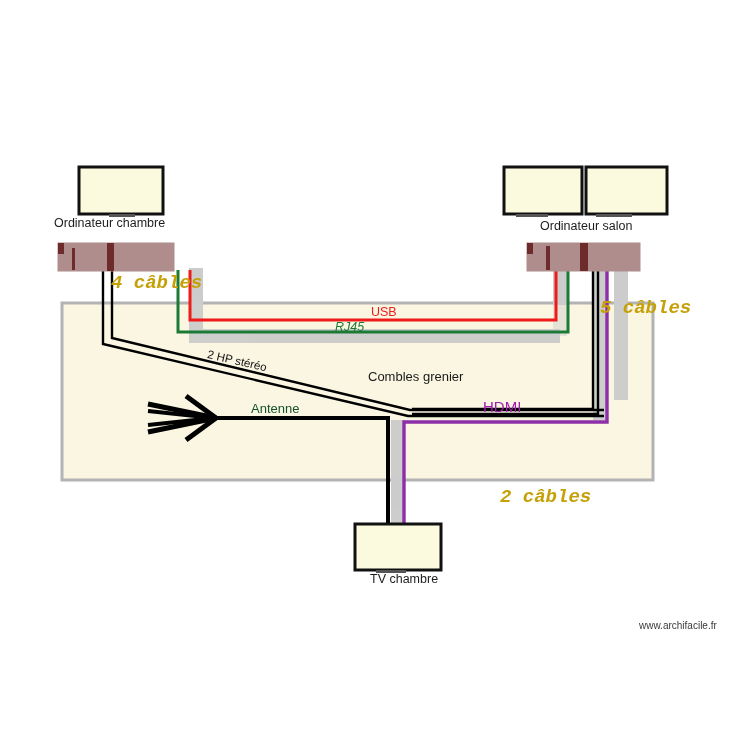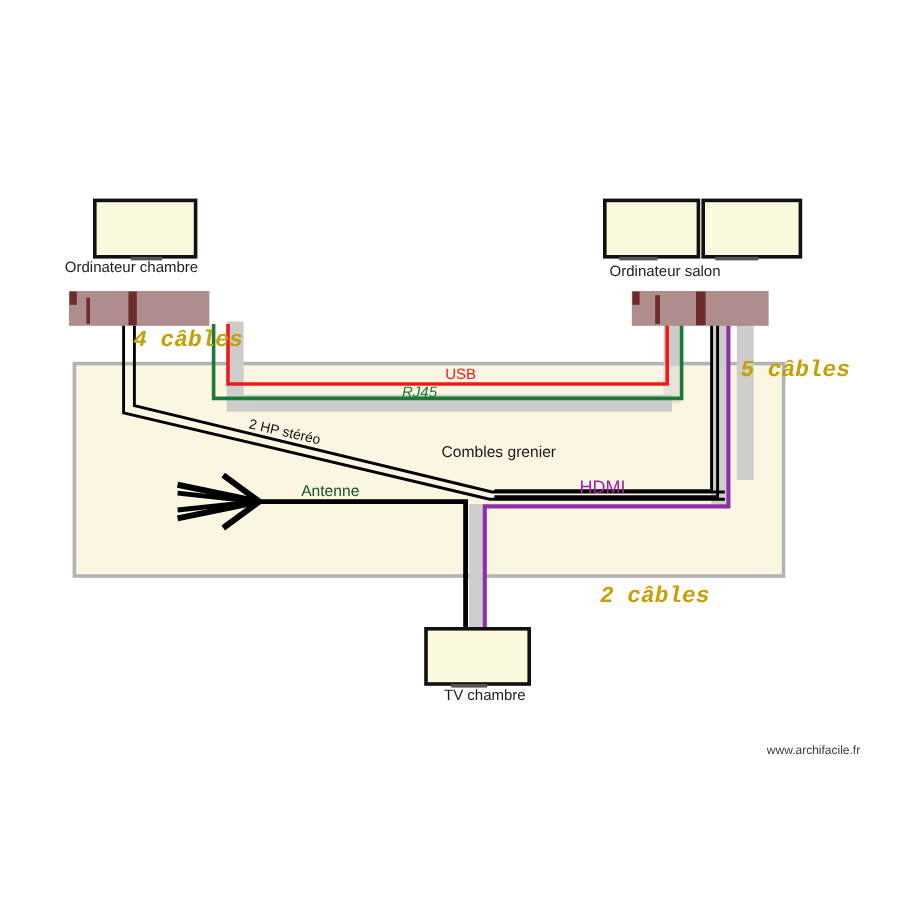--- a/index.html
+++ b/index.html
@@ -161,35 +161,35 @@
   <g>
     <rect x="355" y="524" width="86" height="46" fill="#fbfade" stroke="#111111" stroke-width="3"></rect>
     <rect x="376" y="570" width="30" height="3" fill="#555555"></rect>
   </g>
 
 </svg>
 </div>
 
 <div class="lbl lbl-device" style="left:54px; top:216px;">Ordinateur chambre</div>
 
-<div class="lbl lbl-device" style="left:508px; top:219px;">Ordinateur salon</div>
+<div class="lbl lbl-device" style="left:540px; top:219px;">Ordinateur salon</div>
 
 <div class="lbl lbl-device" style="left:370px; top:572px;">TV chambre</div>
 
 <div class="lbl lbl-room" style="left:340px; top:369px;">Combles grenier</div>
 
 <div class="lbl lbl-usb" style="left:336px; top:305px;margin-left:35px;">USB</div>
 
 <div class="lbl lbl-rj45" style="left:335px; top:320px;font-style:italic;">RJ45</div>
 
 <div class="lbl lbl-hdmi" style="left:483px; top:398px;">HDMI</div>
 
 <div class="lbl lbl-antenne" style="left:251px; top:401px;">Antenne</div>
 
 <div class="lbl lbl-hp" style="left:209px; top:348px;">2 HP stéréo</div>
 
 <div class="lbl lbl-cables" style="left:111px; top:272px;">4 câbles</div>
 
-<div class="lbl lbl-cables" style="left:600px; top:297px;padding-left:17px;">5 câbles</div>
+<div class="lbl lbl-cables" style="left:600px; top:297px;">5 câbles</div>
 
 <div class="lbl lbl-cables" style="left:500px; top:486px;">2 câbles</div>
 
 <div class="lbl lbl-watermark" style="left:639px; top:620px;">www.archifacile.fr</div>
 
 </body></html>

